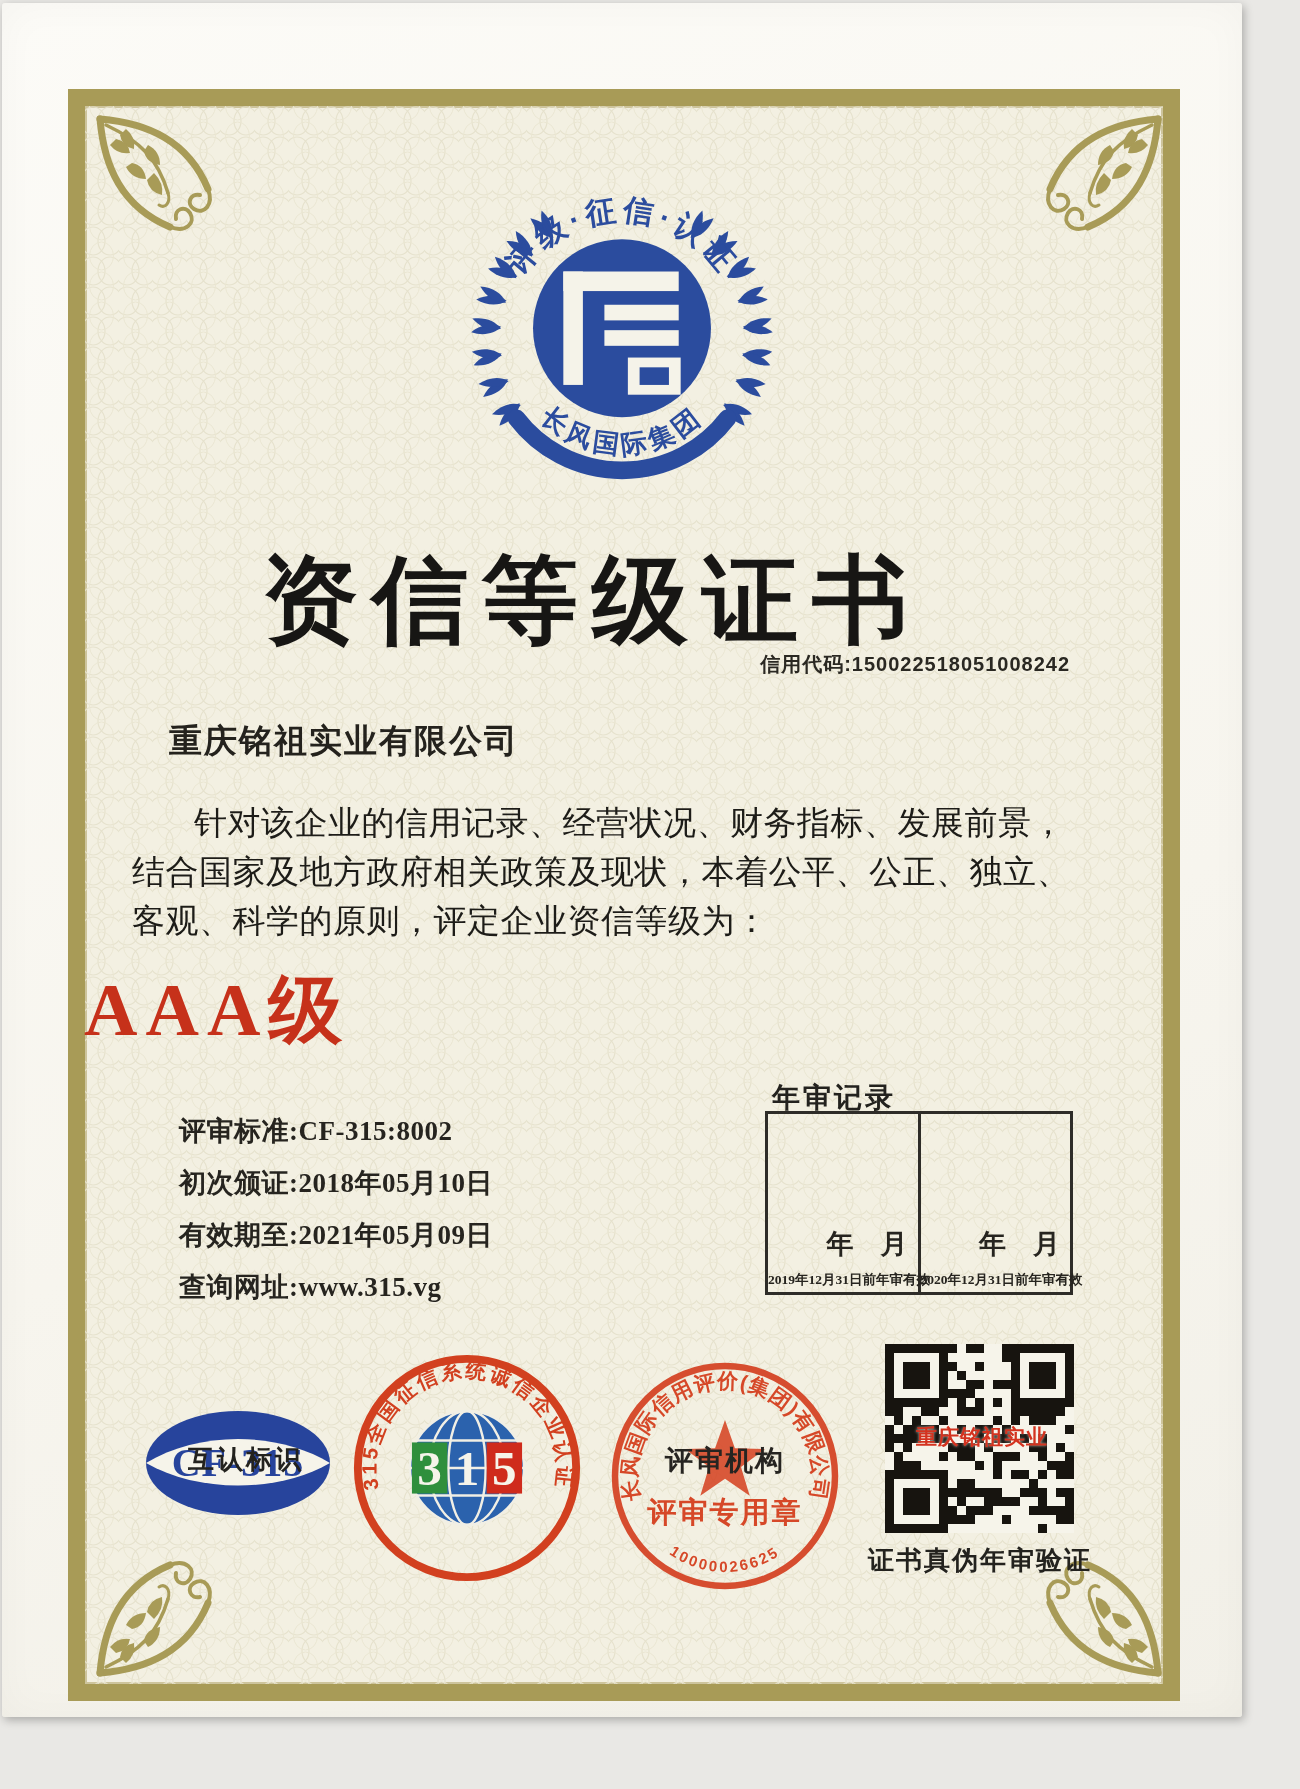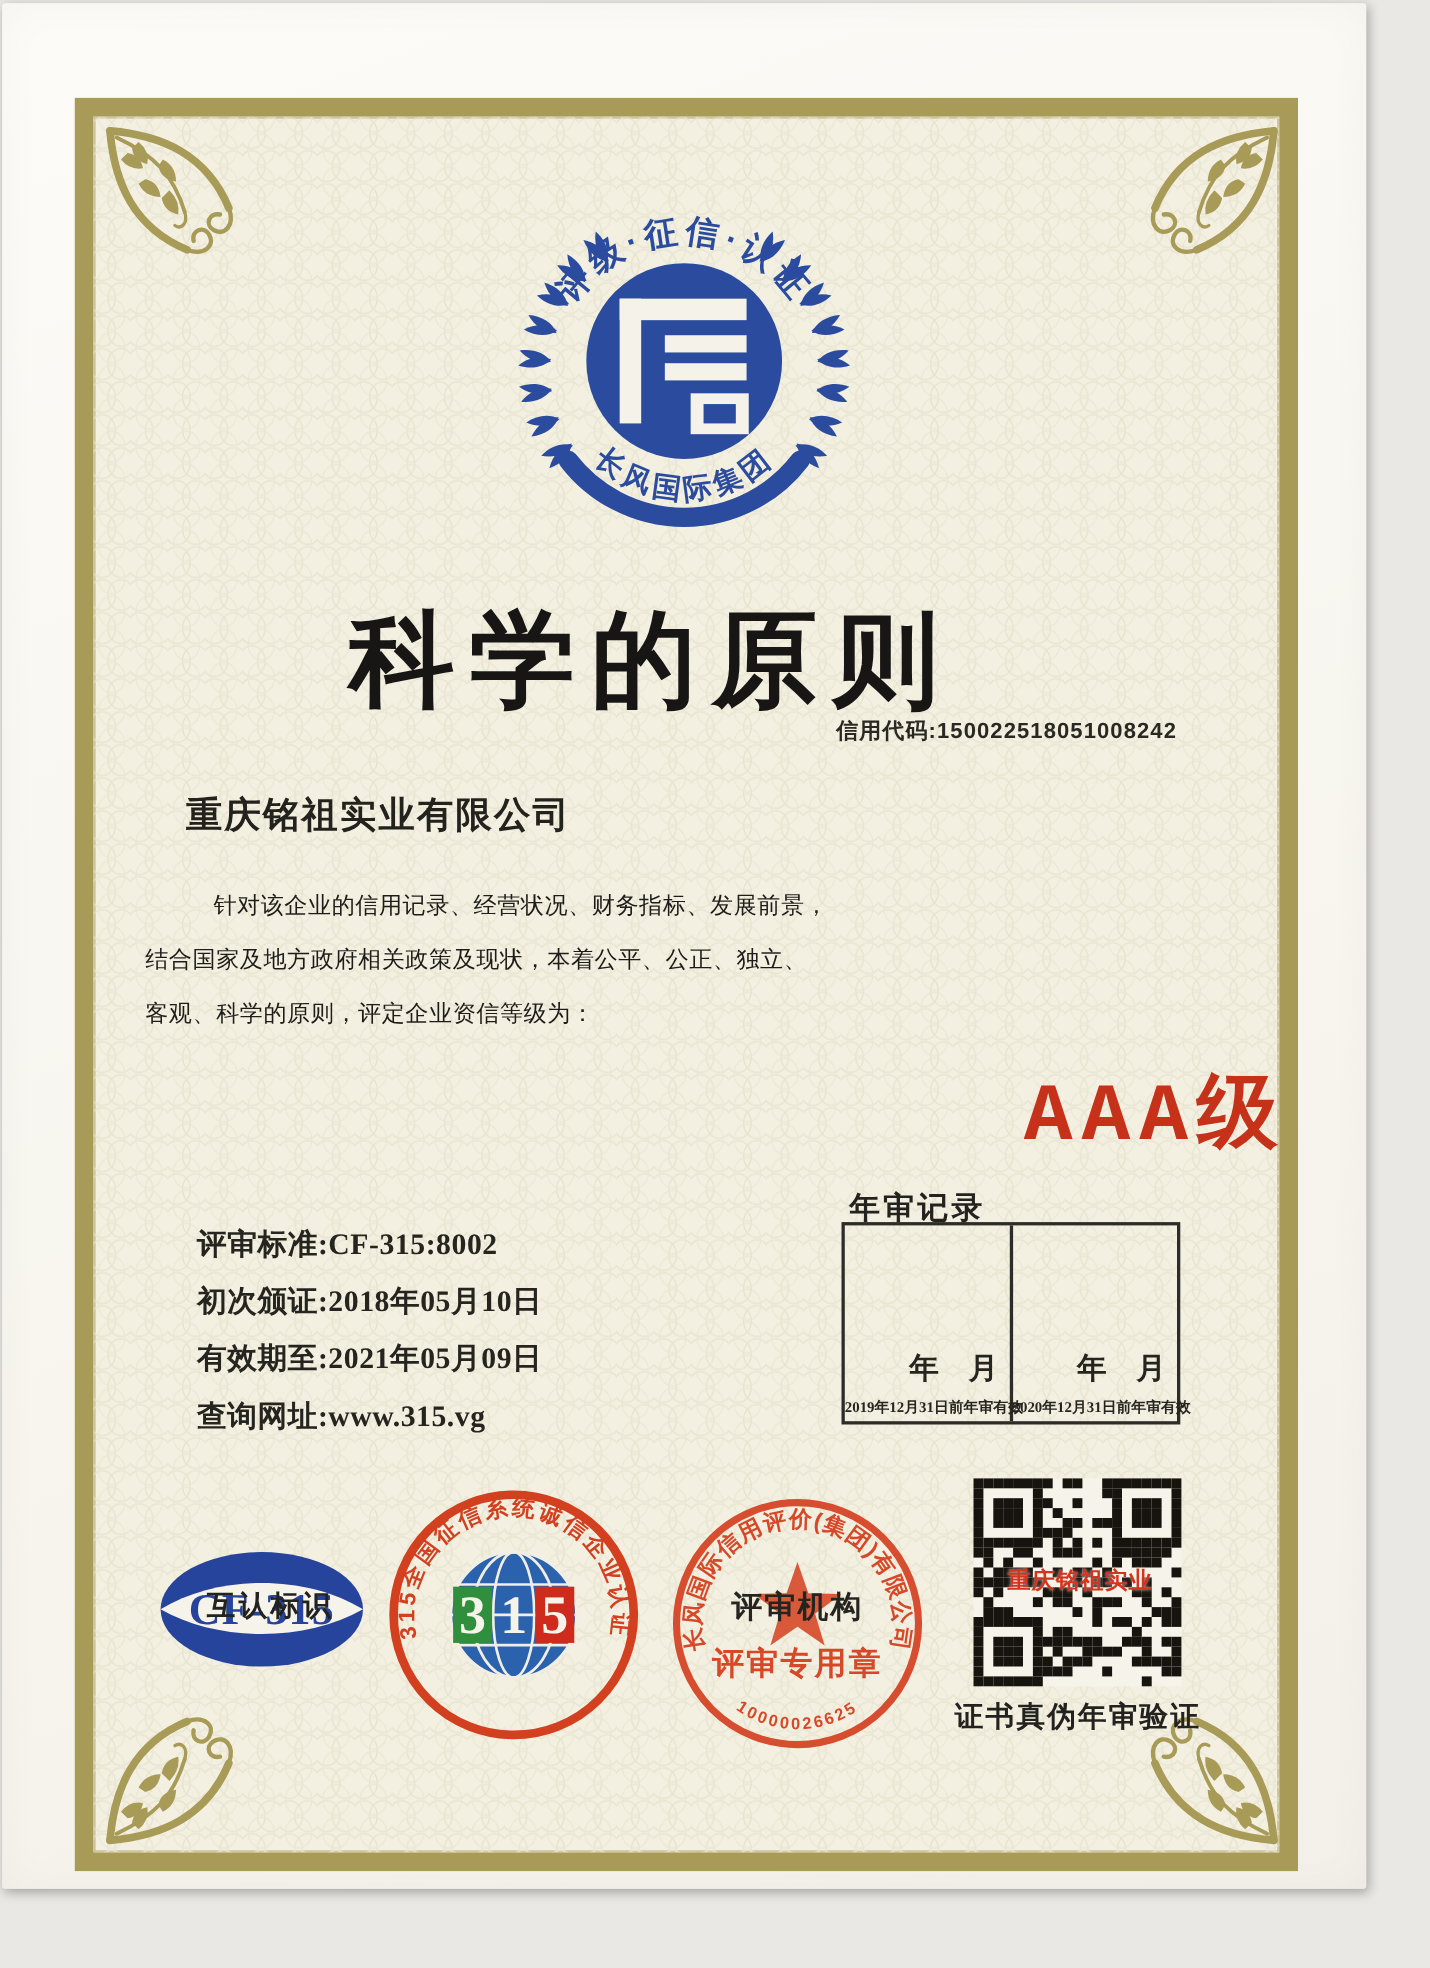--- a/index.html
+++ b/index.html
@@ -16,25 +16,25 @@
   .flor.tr{left:1028px;top:112px;transform:scaleX(-1);}
   .flor.bl{left:94px;top:1542px;transform:scaleY(-1);}
   .flor.br{left:1028px;top:1542px;transform:scale(-1,-1);}
   .abs{position:absolute;}
   .emblem{left:444px;top:159px;width:352px;height:352px;}
   .title{left:82px;top:534px;width:1016px;text-align:center;font-size:96px;font-weight:900;
          letter-spacing:14px;color:#171614;white-space:nowrap;}
   .creditcode{left:400px;top:648px;width:668px;text-align:right;font-size:20px;font-weight:700;
               letter-spacing:1px;color:#2a2822;}
   .company{left:167px;top:716px;font-size:33px;font-weight:800;letter-spacing:2px;color:#24221d;}
-  .bodytext{left:130px;top:796px;width:960px;font-family:"Liberation Serif",serif;font-size:21px;
+  .bodytext{left:130px;top:796px;width:960px;font-family:"Liberation Serif",serif;font-size:33px;
             line-height:49px;color:#1d1c18;letter-spacing:.5px;}
   .bodytext .bl{white-space:nowrap;}
   .bodytext .bl.first{text-indent:62px;}
-  .rating{left:82px;top:958px;width:1086px;text-align:right;font-family:Liberation Mono, monospace;
+  .rating{left:82px;top:958px;width:1086px;text-align:left;font-family:Liberation Serif, serif;
           font-size:74px;font-weight:800;letter-spacing:8px;color:#c6311a;}
   .details{left:177px;top:1102px;font-family:"Liberation Serif",serif;font-size:27px;font-weight:700;
            line-height:52px;color:#26241f;letter-spacing:.5px;}
   .ar-title{left:770px;top:1076px;font-size:28px;font-weight:800;letter-spacing:3px;color:#23221e;}
   .ar-box{left:763px;top:1108px;width:308px;height:184px;border:3px solid #2e2c28;display:flex;box-sizing:border-box;}
   .ar-cell{position:relative;flex:1;}
   .ar-cell.first{border-right:3px solid #2e2c28;}
   .ar-ym{position:absolute;right:10px;bottom:30px;font-family:"Liberation Serif",serif;
          font-size:27px;font-weight:700;color:#26241f;}
   .ar-note{position:absolute;left:0;right:0;bottom:3px;text-align:center;font-family:"Liberation Serif",serif;
@@ -149,21 +149,21 @@
         <rect x="-18" y="2" width="76" height="16" fill="#f5f3e9"></rect>
         <rect x="6" y="30" width="54" height="38" fill="#f5f3e9"></rect>
         <rect x="18" y="40" width="30" height="18" fill="#2b4c9e"></rect>
       </g>
       <text font-family="Liberation Sans, sans-serif" font-size="27" font-weight="800" fill="#2b4c9e" letter-spacing="4">
         <textPath href="#arcBot" startOffset="50%" text-anchor="middle">长风国际集团</textPath>
       </text>
       <path d="M -108 82 A 136 136 0 0 0 108 82" fill="none" stroke="#2b4c9e" stroke-width="18" stroke-linecap="round"></path>
     </svg>
 
-    <div class="abs title">科学的原则</div>
+    <div class="abs title">资信等级证书</div>
     <div class="abs creditcode">信用代码:150022518051008242</div>
     <div class="abs company">重庆铭祖实业有限公司</div>
 
     <div class="abs bodytext">
       <div class="bl first">针对该企业的信用记录、经营状况、财务指标、发展前景，</div>
       <div class="bl">结合国家及地方政府相关政策及现状，本着公平、公正、独立、</div>
       <div class="bl">客观、科学的原则，评定企业资信等级为：</div>
     </div>
 
     <div class="abs rating">AAA级</div>

